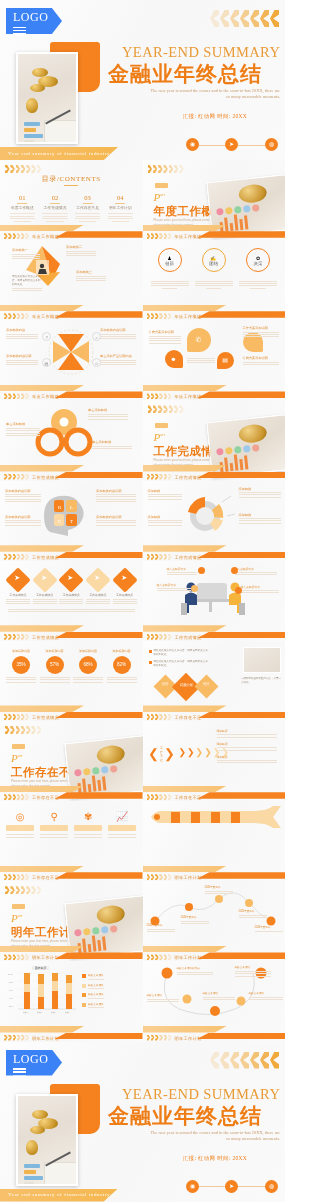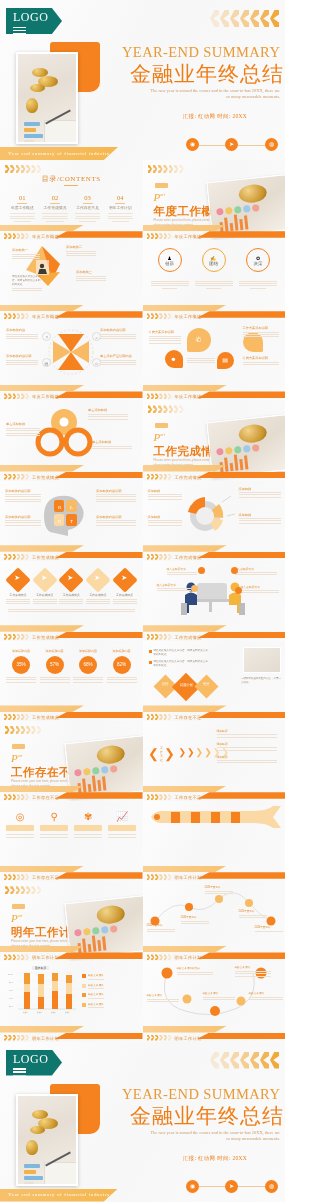--- a/index.html
+++ b/index.html
@@ -19,21 +19,21 @@
     flex:0 0 142.5px;
   }
   .slide.wide{ width:285px; height:160px; flex:0 0 285px; }
 
   
   .paper{ position:absolute; inset:0; background:linear-gradient(120deg,#fdfdfd 0%,#f7f7f7 45%,#fafafa 100%); }
 
   
   .t-logo{
     position:absolute; left:6px; top:8px; width:56px; height:26px;
-    background:#0f766e;
+    background:#3b82f6;
     clip-path:polygon(0 0, 82% 0, 100% 50%, 82% 100%, 0 100%);
     color:#fff; font-size:12px; letter-spacing:.5px;
     font-family:"Liberation Serif", serif;
     padding:2px 0 0 7px;
   }
   .t-logo .bars{ margin-top:1px; }
   .t-logo .bars i{ display:block; width:13px; height:1.6px; background:#fff; margin-top:1.6px; }
   .chev-tr{ position:absolute; right:6px; top:10px; display:flex; gap:1px; }
   .chev-tr span{
     display:block; width:9px; height:17px; background:#f0a93b;
@@ -71,24 +71,24 @@
   .t-photo .b3{ left:6px; top:80px; width:19px; background:#7fb8dc; }
   .t-photo .b4{ left:6px; top:86px; width:10px; background:#e7e2d8; }
 
   .t-en{
     position:absolute; left:122px; top:44px; width:156px;
     font-family:"Liberation Serif", serif;
     font-size:14.5px; color:#e99a35; letter-spacing:.4px;
     text-align:center; white-space:nowrap;
   }
   .t-cn{
-    position:absolute; left:126px; top:60px; width:162px;
+    position:absolute; left:104px; top:60px; width:162px;
     font-family:"Liberation Serif", serif;
     font-size:21px; color:#ef7d16; letter-spacing:1px;
-    text-align:center; font-weight:normal; white-space:nowrap;
+    text-align:center; font-weight:bold; white-space:nowrap;
   }
   .t-sub{
     position:absolute; left:148px; top:88px; width:132px;
     font-family:"Liberation Serif", serif;
     font-size:4.4px; color:#c79a6a; line-height:1.45; text-align:right;
   }
   .t-meta{
     position:absolute; left:150px; top:113px; width:130px;
     font-size:5.4px; color:#ef7d16; text-align:center; letter-spacing:.4px;
     font-family:"Liberation Serif", serif;

